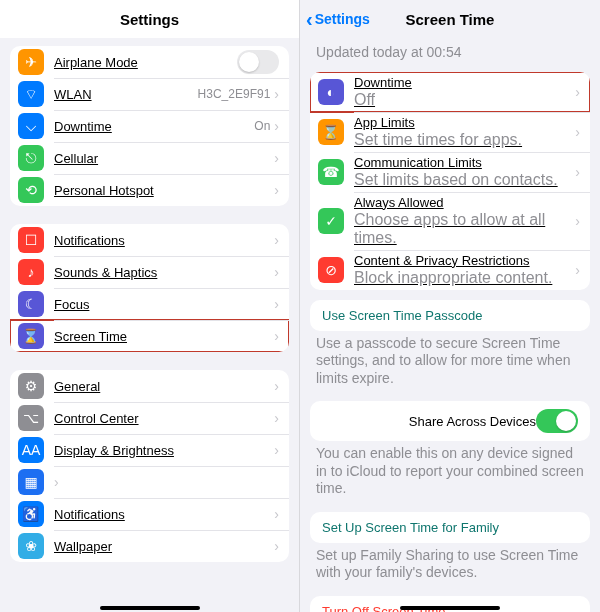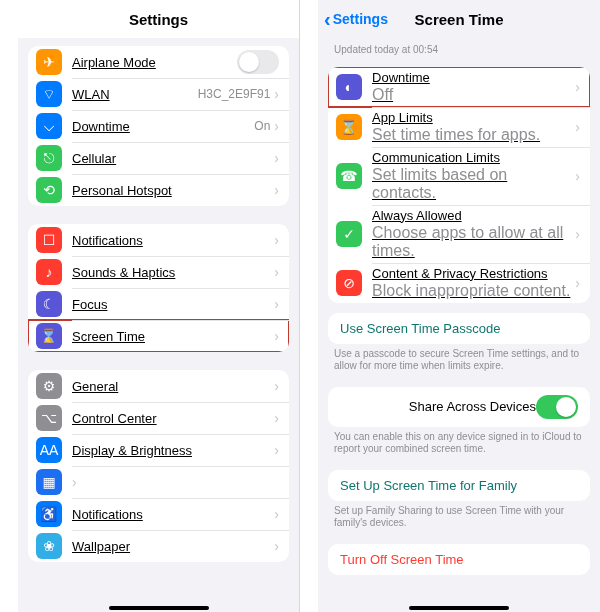--- a/index.html
+++ b/index.html
@@ -6,42 +6,42 @@
   html, body { width: 600px; height: 612px; font-family: -apple-system, "Helvetica Neue", Arial, sans-serif; }
   body { display: flex; background: #fff; }
   .pane { height: 612px; background: #f2f2f7; display: flex; flex-direction: column; border-right: 1px solid #d8d8dc; }
   .pane.left { width: 300px; }
   .pane.right { width: 300px; border-right: none; }
   .navbar { height: 38px; background: #fff; display: flex; align-items: center; justify-content: center; position: relative; font-weight: 600; font-size: 15px; color: #000; }
   .navbar.grey { background: #f2f2f7; }
   .back-btn { position: absolute; left: 6px; top: 0; bottom: 0; display: flex; align-items: center; color: #007aff; font-size: 14px; }
   .back-btn .chev { font-size: 20px; margin-right: 2px; line-height: 1; }
   .scroll { flex: 1; overflow: hidden; }
-  .caption { font-size: 10px; color: #8e8e93; padding: 4px 16px 4px 16px; line-height: 1.25; }
+  .caption { font-size: 14px; color: #8e8e93; padding: 4px 16px 4px 16px; line-height: 1.25; }
   .group { margin: 10px 10px 0 10px; background: #fff; border-radius: 10px; overflow: hidden; }
   .group.tight { margin-top: 6px; }
   .row { display: flex; align-items: center; min-height: 30px; padding: 3px 10px 3px 8px; position: relative; }
   .row + .row:before { content: ""; position: absolute; left: 44px; right: 0; top: 0; height: 1px; background: #e3e3e8; }
   .row.highlight { outline: 2px solid #c0392b; outline-offset: -1px; }
   .icon { width: 26px; height: 26px; border-radius: 6px; flex: 0 0 26px; margin-right: 10px; display: flex; align-items: center; justify-content: center; color: #fff; font-size: 14px; }
   .labels { flex: 1; min-width: 0; display: flex; flex-direction: column; justify-content: flex-end; text-decoration: underline; }
   .label { font-size: 13px; color: #000; }
   .sublabel { font-size: 16px; color: #8e8e93; margin-top: 1px; }
   .detail { font-size: 12px; color: #8e8e93; margin-right: 4px; }
   .chevron { color: #c7c7cc; font-size: 14px; }
   .link-row { padding: 8px 12px; font-size: 13px; color: #0f766e; }
   .link-row.danger { color: #ff3b30; }
   .toggle { width: 42px; height: 24px; border-radius: 12px; background: #e9e9eb; position: relative; flex: 0 0 42px; }
   .toggle .knob { position: absolute; top: 2px; left: 2px; width: 20px; height: 20px; border-radius: 10px; background: #fff; box-shadow: 0 1px 2px rgba(0,0,0,0.2); transition: none; }
   .toggle.on { background: #34c759; }
   .toggle.on .knob { left: 20px; }
   .section-row { display:flex; align-items:center; justify-content:flex-end; padding: 8px 12px; }
   .section-row .label { font-size: 13px; font-weight: 500; }
   .homebar { position:absolute; bottom:2px; left:50%; transform:translateX(-50%); width:100px; height:4px; border-radius:2px; background:#000; }
-  .pane { position: relative; margin-left: 18px; }
+  .pane { position: relative; }
   
   .bg-orange{background:#ff9500}.bg-blue{background:#007aff}.bg-green{background:#34c759}.bg-red{background:#ff3b30}.bg-indigo{background:#5856d6}.bg-grey{background:#8e8e93}.bg-darkblue{background:#1d6ff2}.bg-lightblue{background:#32ade6}
 </style>
 </head>
 <body>
 
 <div class="pane left">
   <div class="navbar">
     <span>Settings</span>
   </div>

